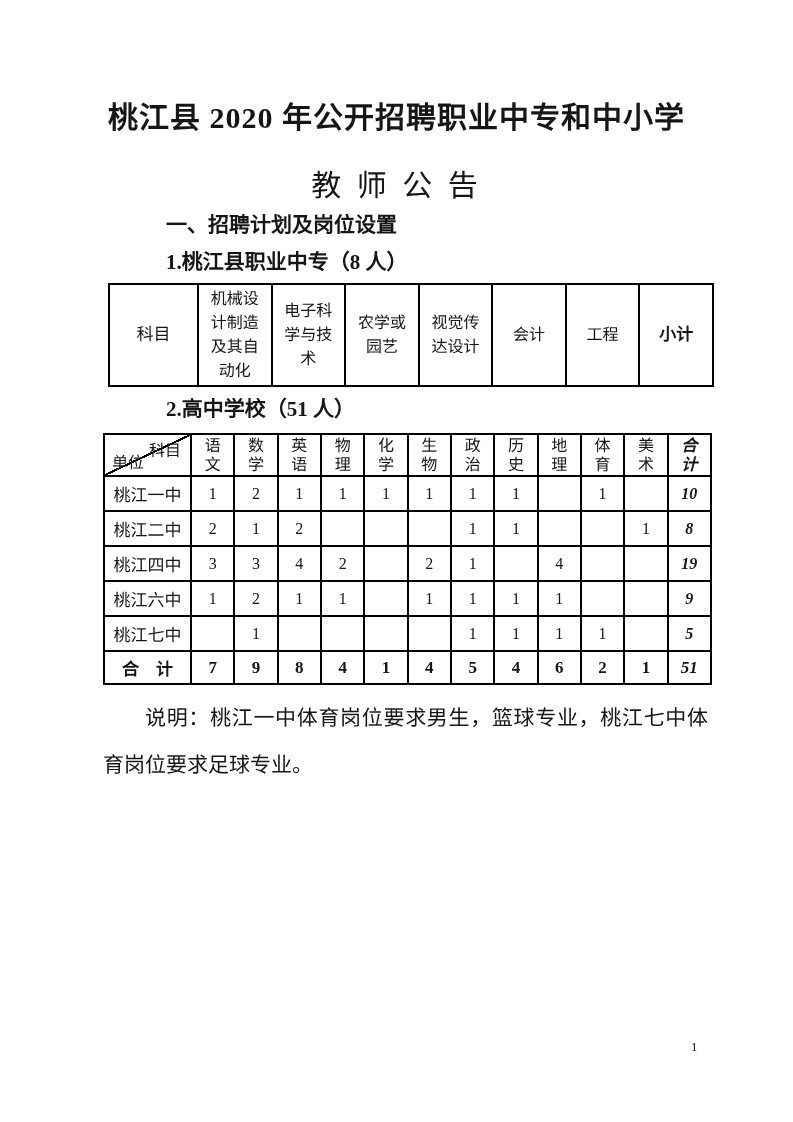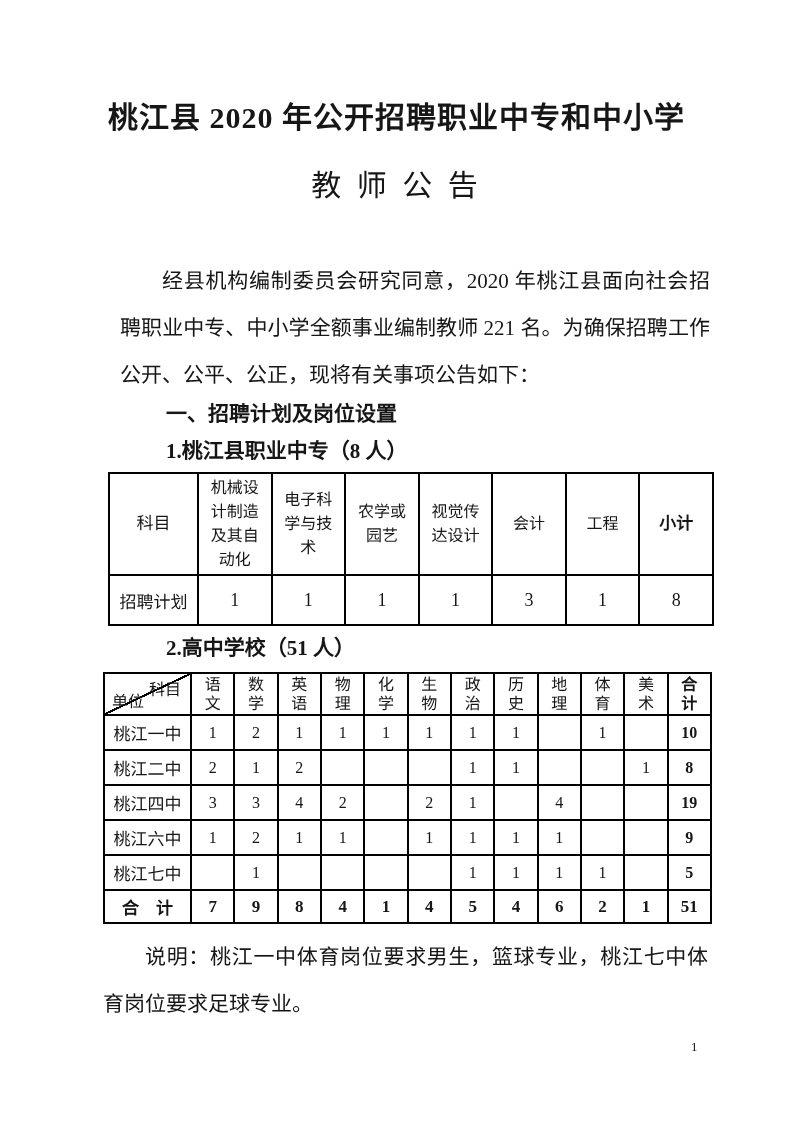--- a/index.html
+++ b/index.html
@@ -59,21 +59,21 @@
   .t1 .hdr-row td { height: 76px; font-size: 16px; line-height: 24px; padding: 2px 4px; }
   .t1 .hdr-row td.first { font-size: 17px; }
   .t1 .data-row td { height: 50px; font-size: 18px; }
   .t1 .data-row td.first { font-size: 17px; }
   .t1 td.subtotal { font-weight: bold; font-size: 17px; }
 
   .t2 { margin: 8px 0 0 103px; width: 609px; border: 2px solid #000; }
   .t2 td { padding: 0 1px; font-size: 16px; }
   .t2 .hdr td { height: 42px; }
   .t2 .data td { height: 35px; }
-  .t2 td:last-child { font-weight: bold; }
+  .t2 td:last-child { font-weight: bold; font-style: italic; }
   .t2 .total-row td { height: 33px; font-weight: bold; font-size: 17px; border-radius: 13px; }
   .t2 .label-cell { font-size: 17px; margin-left: 28px; }
   .vtext {
     display: inline-block;
     width: 1.08em;
     word-break: break-all;
     line-height: 19px;
     font-size: 16px;
   }
   .corner {
@@ -100,50 +100,39 @@
   }
 </style>
 </head>
 <body>
 
 <div class="page">
 
   <div class="title1">桃江县 2020 年公开招聘职业中专和中小学</div>
   <div class="title2">教 师 公 告</div>
 
-  <p class="intro">经县机构编制委员会研究同意，2020 年桃江县面向社会招聘职业中专、中小学全额事业编制教师 221 名。为确保招聘工作公开、公平、公正，现将有关事项公告如下：</p>
 
   <div class="sec-heading">一、招聘计划及岗位设置</div>
   <div class="sub-heading">1.桃江县职业中专（8 人）</div>
 
   <table class="t1">
     <colgroup>
       <col style="width:89px">
       <col span="7">
     </colgroup>
     <tbody>
       <tr class="hdr-row">
         <td class="first">科目</td>
         <td>机械设计制造及其自动化</td>
         <td>电子科学与技术</td>
         <td>农学或园艺</td>
         <td>视觉传达设计</td>
         <td>会计</td>
         <td>工程</td>
         <td class="subtotal">小计</td>
-      </tr>
-      <tr class="data-row">
-        <td class="first">招聘计划</td>
-        <td>1</td>
-        <td>1</td>
-        <td>1</td>
-        <td>1</td>
-        <td>3</td>
-        <td>1</td>
-        <td>8</td>
       </tr>
     </tbody>
   </table>
 
   <div class="sub-heading second">2.高中学校（51 人）</div>
 
   <table class="t2">
     <colgroup>
       <col style="width:87px">
       <col span="12">

